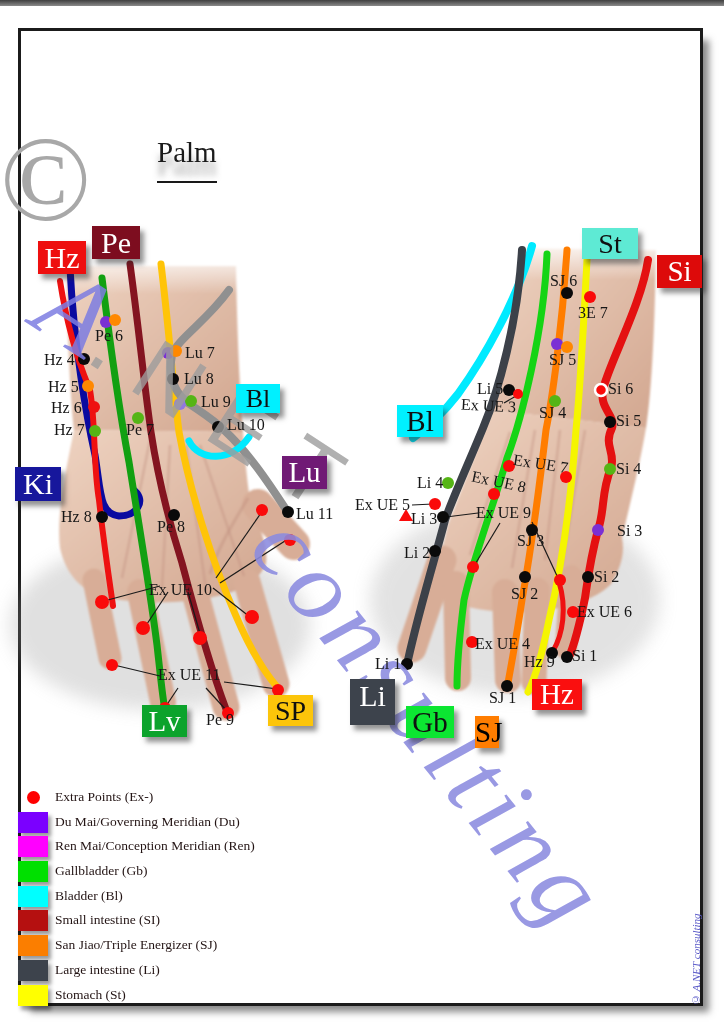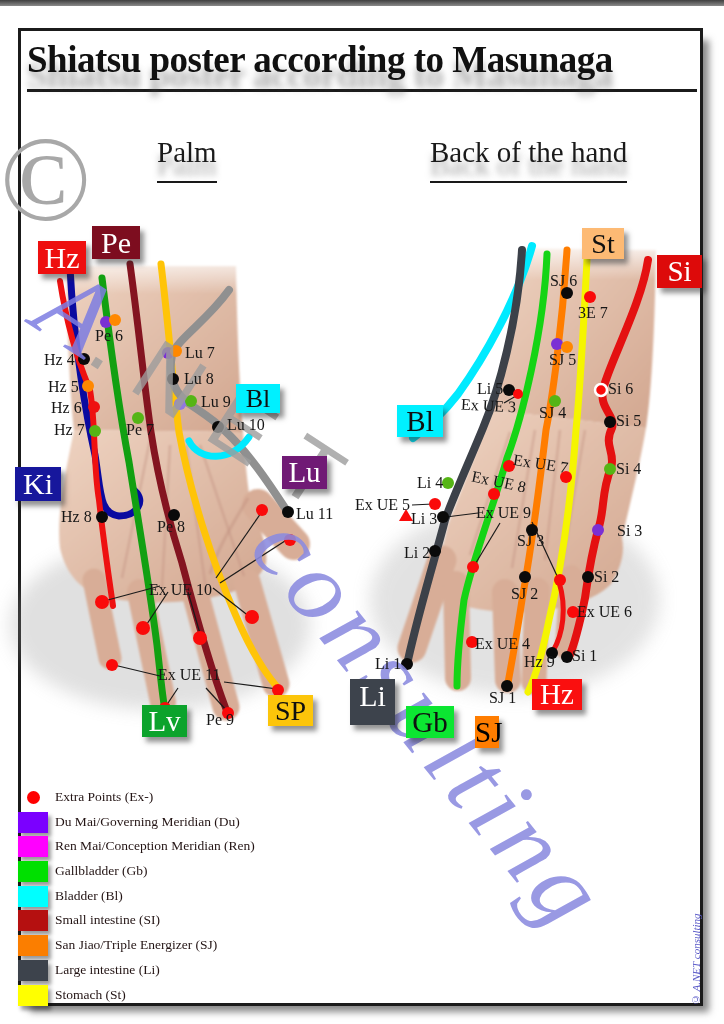--- a/index.html
+++ b/index.html
@@ -191,23 +191,21 @@
         <circle cx="407" cy="664" r="6" fill="#0a0a0a" stroke="none" stroke-width="0"></circle>
         <circle cx="507" cy="686" r="6" fill="#0a0a0a" stroke="none" stroke-width="0"></circle>
       </g>
   </svg>
 
   <div class="wm" id="wm-anet">
     <span class="a">A</span><span class="net">.NET</span>
   </div>
   <div class="wm" id="wm-consulting">consulting</div>
 
-  <div class="title">Shiatsu poster according to Masunaga</div>
   <div class="hdr" id="hdr-palm">Palm</div>
-  <div class="hdr" id="hdr-back">Back of the hand</div>
   <div class="big-copy">©</div>
   <div class="vert-copy">© A.NET consulting</div>
 
   <div id="labels">
       <div class="pt-label" style="left: 95px; top: 328px;">Pe 6</div>
       <div class="pt-label" style="left: 44px; top: 352px;">Hz 4</div>
       <div class="pt-label" style="left: 48px; top: 379px;">Hz 5</div>
       <div class="pt-label" style="left: 51px; top: 400px;">Hz 6</div>
       <div class="pt-label" style="left: 54px; top: 422px;">Hz 7</div>
       <div class="pt-label" style="left: 126px; top: 422px;">Pe 7</div>
@@ -247,21 +245,21 @@
       <div class="pt-label" style="left: 606px; top: 523px; margin-left: 11px;">Si 3</div>
       <div class="pt-label" style="left: 404px; top: 545px;">Li 2</div>
       <div class="pt-label" style="left: 511px; top: 586px;">SJ 2</div>
       <div class="pt-label" style="left: 594px; top: 569px;">Si 2</div>
       <div class="pt-label" style="left: 577px; top: 604px;">Ex UE 6</div>
       <div class="pt-label" style="left: 475px; top: 636px;">Ex UE 4</div>
       <div class="pt-label" style="left: 524px; top: 654px;">Hz 9</div>
       <div class="pt-label" style="left: 572px; top: 648px;">Si 1</div>
       <div class="pt-label" style="left: 375px; top: 656px;">Li 1</div>
       <div class="pt-label" style="left: 489px; top: 690px;">SJ 1</div>
-      <div class="badge" style="left: 582px; top: 228px; width: 42px; height: 31px; line-height: 31px; font-size: 28px; background: #fdba74; color: rgb(16, 16, 16);">St</div>
+      <div class="badge" style="left: 582px; top: 228px; width: 56px; height: 31px; line-height: 31px; font-size: 28px; background: #5eead4; color: rgb(16, 16, 16);">St</div>
       <div class="badge" style="left: 657px; top: 255px; width: 45px; height: 33px; line-height: 33px; font-size: 29px; background: rgb(221, 10, 10); color: rgb(255, 255, 255);">Si</div>
       <div class="badge" style="left: 397px; top: 405px; width: 46px; height: 32px; line-height: 32px; font-size: 29px; background: rgb(0, 240, 255); color: rgb(16, 16, 16);">Bl</div>
       <div class="badge" style="left: 350px; top: 679px; width: 45px; height: 46px; line-height: 34px; font-size: 30px; background: rgb(61, 67, 76); color: rgb(255, 255, 255);">Li</div>
       <div class="badge" style="left: 406px; top: 706px; width: 48px; height: 32px; line-height: 32px; font-size: 29px; background: rgb(12, 230, 50); color: rgb(16, 16, 16);">Gb</div>
       <div class="badge" style="left: 475px; top: 716px; width: 24px; height: 32px; line-height: 32px; font-size: 29px; background: rgb(255, 125, 0); color: #000000;">SJ</div>
       <div class="badge" style="left: 532px; top: 679px; width: 50px; height: 31px; line-height: 31px; font-size: 29px; background: rgb(250, 15, 15); color: rgb(255, 255, 255);">Hz</div>
     </div>
 
   <div id="legend">
       <div class="leg-row">

